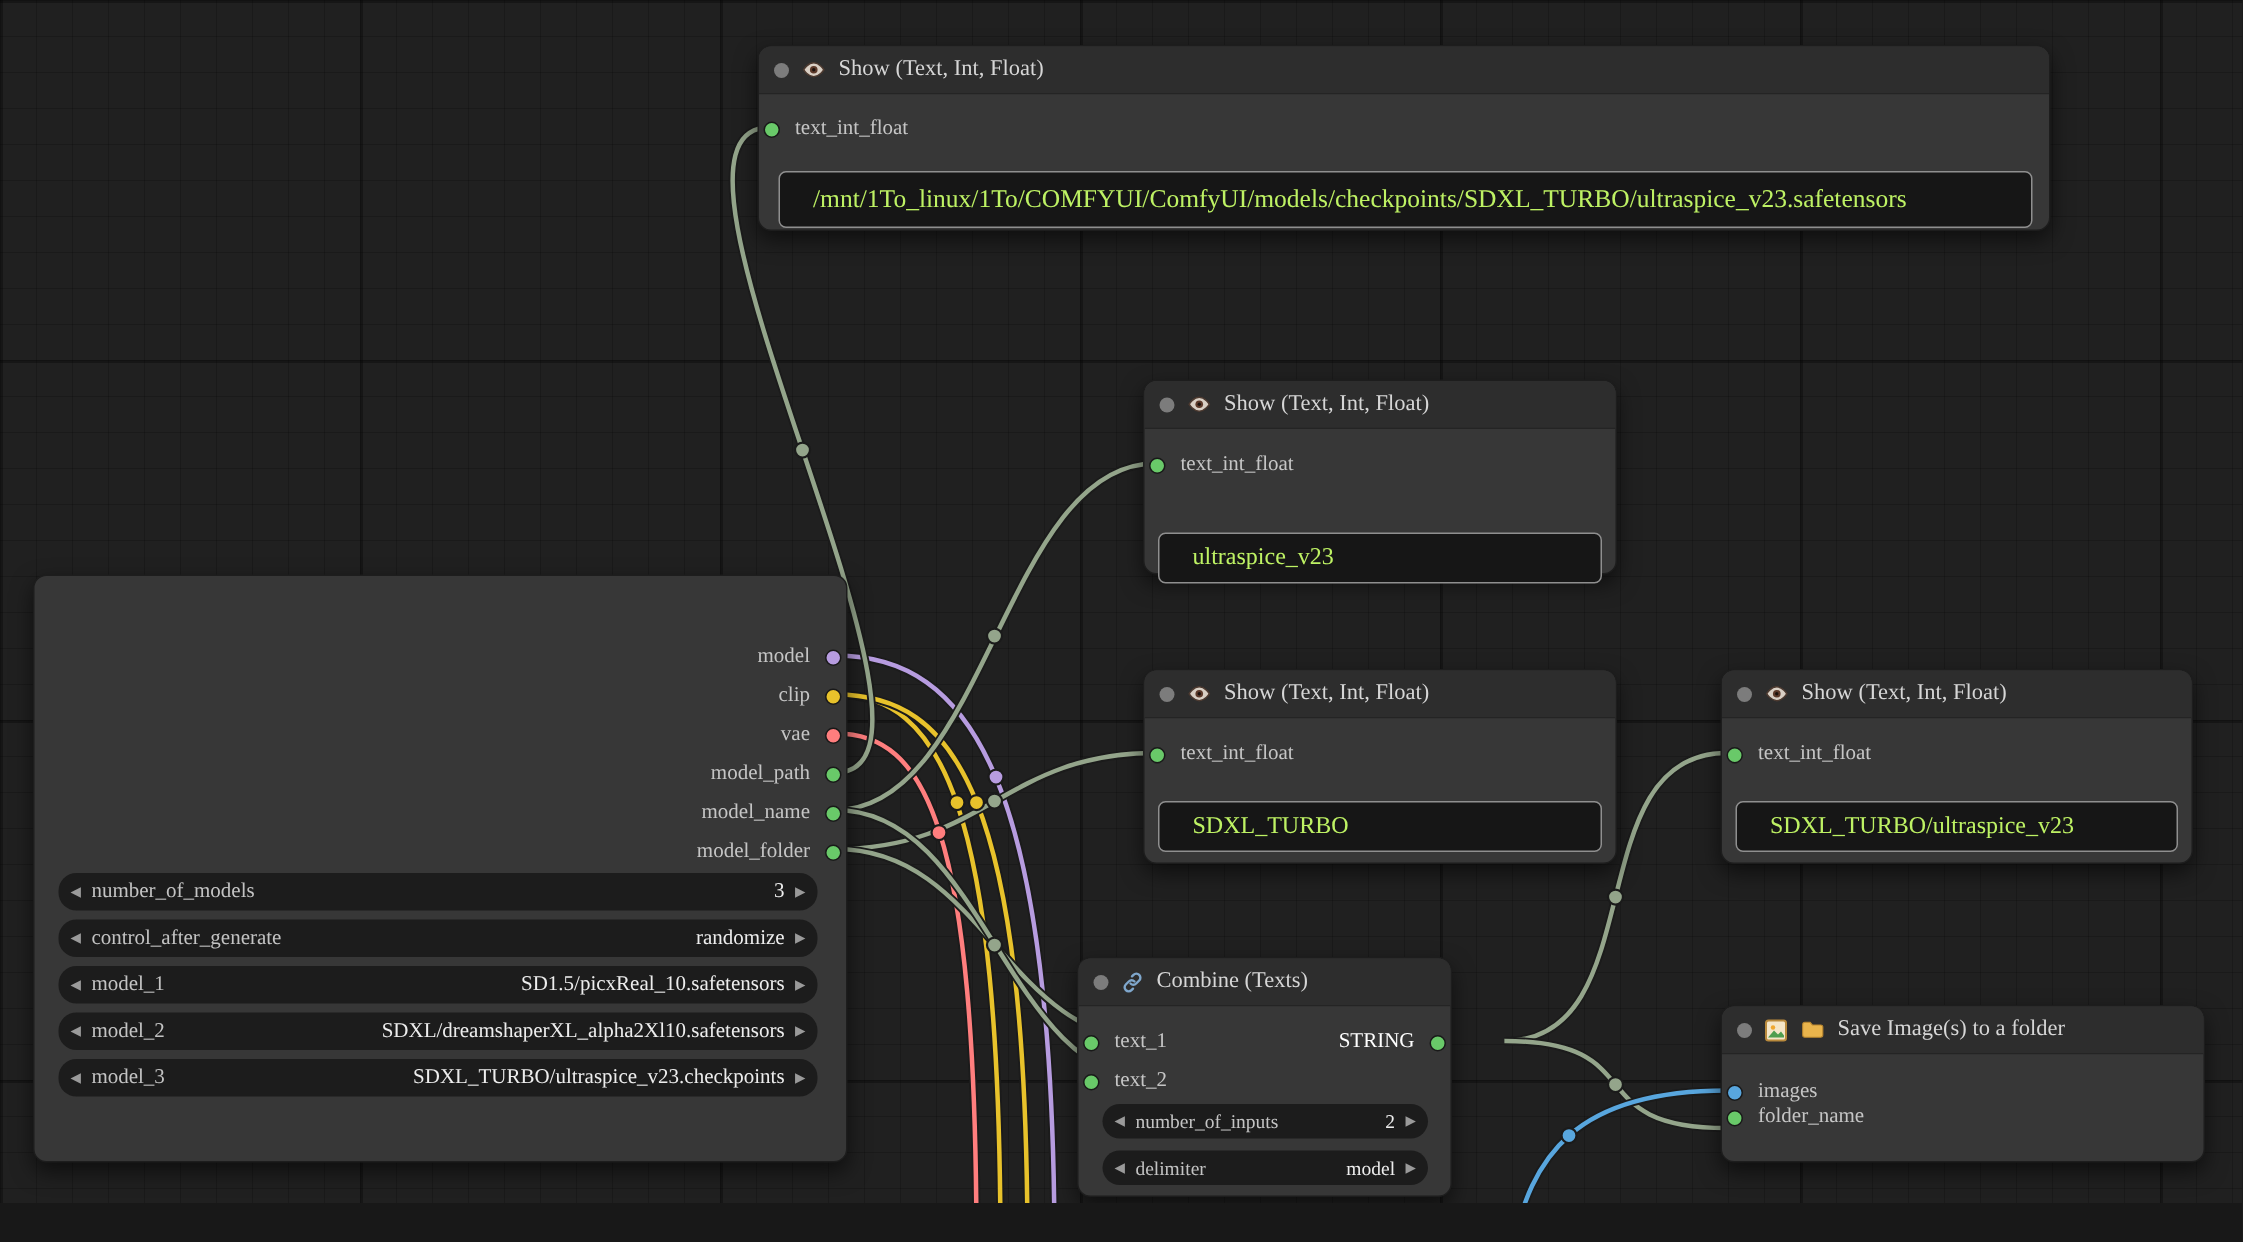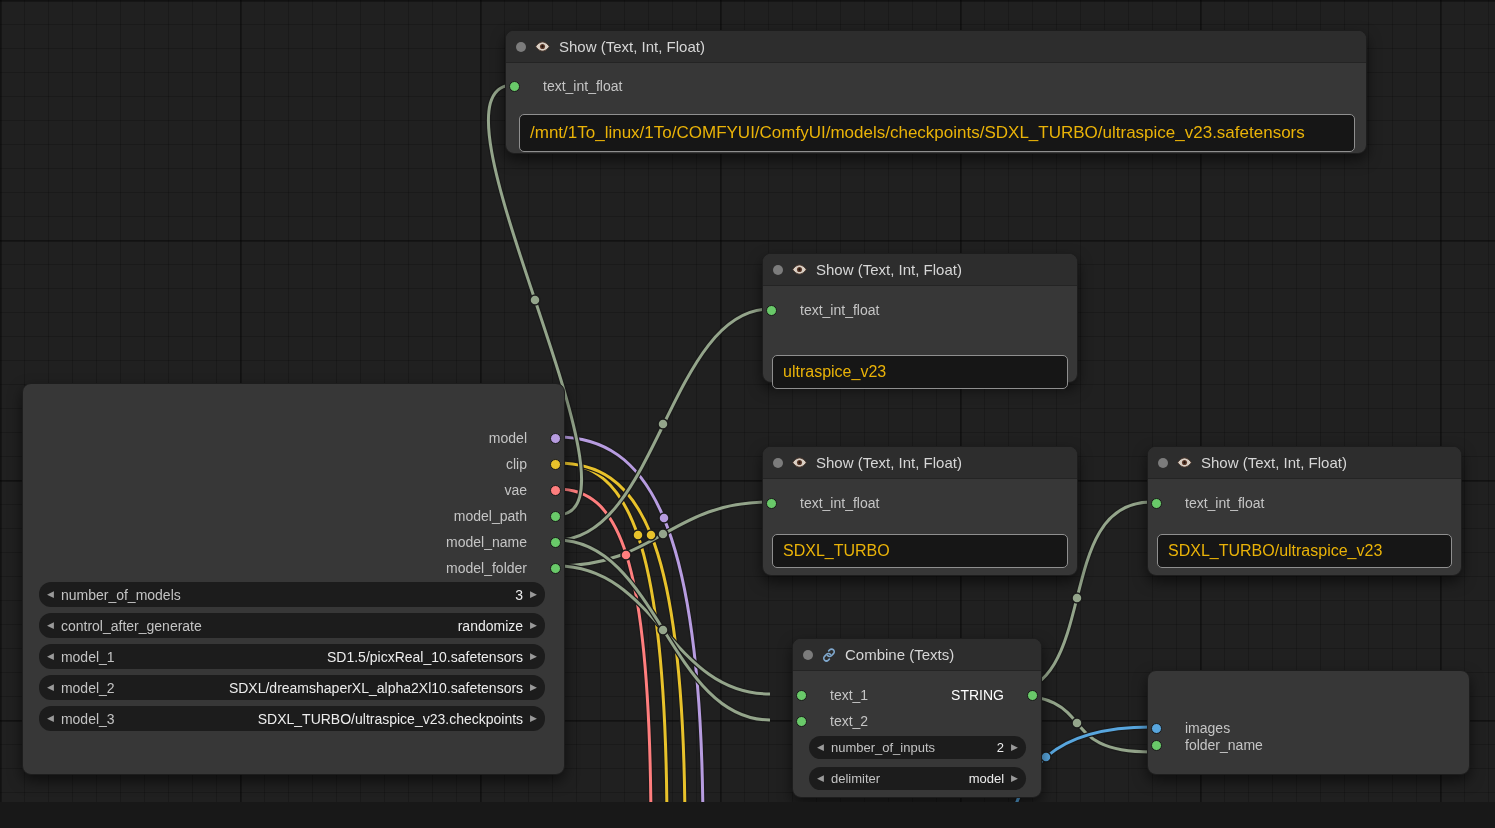--- a/index.html
+++ b/index.html
@@ -5,21 +5,21 @@
   html,body{margin:0;padding:0;background:#181818;}
   .canvas{
     position:relative;width:1495px;height:802px;overflow:hidden;
     background-color:#202020;
     background-image:
       linear-gradient(rgba(0,0,0,0.30) 2px, transparent 2px),
       linear-gradient(90deg, rgba(0,0,0,0.30) 2px, transparent 2px),
       linear-gradient(rgba(0,0,0,0.20) 1px, transparent 1px),
       linear-gradient(90deg, rgba(0,0,0,0.20) 1px, transparent 1px);
     background-size:240px 240px,240px 240px,24px 24px,24px 24px;
-    font-family:Liberation Sans, sans-serif;
+    font-family:Liberation Serif, serif;
     text-align:center;
   }
   svg.wires{position:absolute;left:0;top:0;}
   .outline{fill:none;stroke:#1b1b1b;stroke-width:5.5;}
   .core{fill:none;stroke-width:3;}
   .core.string{stroke:#94a58b;}
   .core.model{stroke:#b79ce0;}
   .core.clip{stroke:#e8c22b;}
   .core.vae{stroke:#ff7e7e;}
   .core.image{stroke:#58a6de;}
@@ -32,34 +32,34 @@
 
   .node{position:absolute;background:#373737;border:1px solid #1d1d1d;border-radius:9px;
         box-shadow:0 6px 14px rgba(0,0,0,.55);box-sizing:border-box;}
   .titlebar{position:absolute;left:0;right:0;top:0;height:32px;background:#2d2d2d;
         border-radius:8px 8px 0 0;border-bottom:1px solid #242424;display:flex;
         align-items:center;padding:0 10px;gap:8px;box-sizing:border-box;}
   .collapse-dot{width:10px;height:10px;border-radius:50%;background:#7c7c7c;flex:none;}
   .title{color:#d6d6d6;font-size:15px;white-space:nowrap;}
   .icon{display:flex;align-items:center;flex:none;}
 
-  .port{position:absolute;display:flex;align-items:center;gap:23px;height:20px;}
+  .port{position:absolute;display:flex;align-items:center;gap:10px;height:20px;}
   .port.in{left:3px;}
   .port.out{right:3px;flex-direction:row-reverse;margin-left:24px;}
   .port .dot{width:11px;height:11px;border-radius:50%;border:1.5px solid #191919;box-sizing:border-box;flex:none;}
   .dot.string{background:#69c969;}
   .dot.model{background:#b79ce0;}
   .dot.clip{background:#e8c22b;}
   .dot.vae{background:#ff7e7e;}
   .dot.image{background:#58a6de;}
   .port-label{font-size:14px;color:#c5c5c5;white-space:nowrap;}
   .port-label.bright{color:#ffffff;}
 
   .textbox{position:absolute;background:#161616;border:1px solid #8f8f8f;border-radius:5px;
-        display:flex;align-items:center;padding:0 10px;color:#eab308;box-sizing:border-box;
+        display:flex;align-items:center;padding:0 22px;color:#bef264;box-sizing:border-box;
         white-space:nowrap;overflow:hidden;}
   .textbox.big{font-size:17px;}
   .textbox.small{font-size:16px;}
 
   .widget{position:absolute;background:#1c1c1c;border-radius:12px;display:flex;align-items:center;
         padding:0 8px;box-sizing:border-box;gap:7px;}
   .warrow{color:#9a9a9a;font-size:9px;flex:none;line-height:1;}
   .wlabel{color:#c3c3c3;font-size:14px;white-space:nowrap;}
   .wvalue{margin-left:auto;color:#ededed;font-size:14px;white-space:nowrap;}
   .widget.sm .wlabel,.widget.sm .wvalue{font-size:13px;}
@@ -283,21 +283,21 @@
       <span class="warrow">▶</span>
     </div>
     <div class="widget" style="left:16px;top:322px;width:506px;height:25px">
       <span class="warrow">◀</span>
       <span class="wlabel">model_3</span>
       <span class="wvalue">SDXL_TURBO/ultraspice_v23.checkpoints</span>
       <span class="warrow">▶</span>
     </div>
   </div>
 
-  <div class="node" style="left:792px;top:638px;width:250px;height:160px">
+  <div class="node" style="left:718px;top:638px;width:250px;height:160px">
     <div class="titlebar">
       <span class="collapse-dot"></span>
       <span class="icon">
         <svg viewBox="0 0 24 24" width="16" height="16" fill="none" stroke="#7fa7cc" stroke-width="2.4" stroke-linecap="round">
             <path d="M10 13a4 4 0 0 0 5.7 0l3-3a4 4 0 1 0-5.7-5.7l-1.5 1.5"></path>
             <path d="M14 11a4 4 0 0 0-5.7 0l-3 3a4 4 0 1 0 5.7 5.7l1.5-1.5"></path>
           </svg>
       </span>
       <span class="title">Combine (Texts)</span>
     </div>
@@ -321,20 +321,36 @@
     </div>
     <div class="widget sm" style="left:16px;top:128px;width:217px;height:23px">
       <span class="warrow">◀</span>
       <span class="wlabel">delimiter</span>
       <span class="wvalue">model</span>
       <span class="warrow">▶</span>
     </div>
   </div>
 
   <div class="node" style="left:1147px;top:670px;width:323px;height:105px">
+    <div class="titlebar">
+      <span class="collapse-dot"></span>
+      <span class="icon">
+        <svg viewBox="0 0 24 24" width="16" height="16">
+            <rect x="2" y="2" width="20" height="20" rx="2.5" fill="#f5e6c8" stroke="#b98a3c" stroke-width="2"></rect>
+            <circle cx="9" cy="9" r="2.2" fill="#f0a830"></circle>
+            <path d="M4 19l6-7 4 4 3-3 3 4v2z" fill="#4f9e4f"></path>
+          </svg>
+      </span>
+      <span class="icon">
+        <svg viewBox="0 0 24 24" width="17" height="17">
+            <path d="M2.5 7a2 2 0 0 1 2-2h5l2.2 2.5h7.8a2 2 0 0 1 2 2V17a2 2 0 0 1-2 2h-15a2 2 0 0 1-2-2z" fill="#e9b44c" stroke="#b9862e"></path>
+          </svg>
+      </span>
+      <span class="title">Save Image(s) to a folder</span>
+    </div>
     <div class="port in" style="top:47px">
       <span class="dot image"></span>
       <span class="port-label">images</span>
     </div>
     <div class="port in" style="top:64px">
       <span class="dot string"></span>
       <span class="port-label">folder_name</span>
     </div>
   </div>
 

